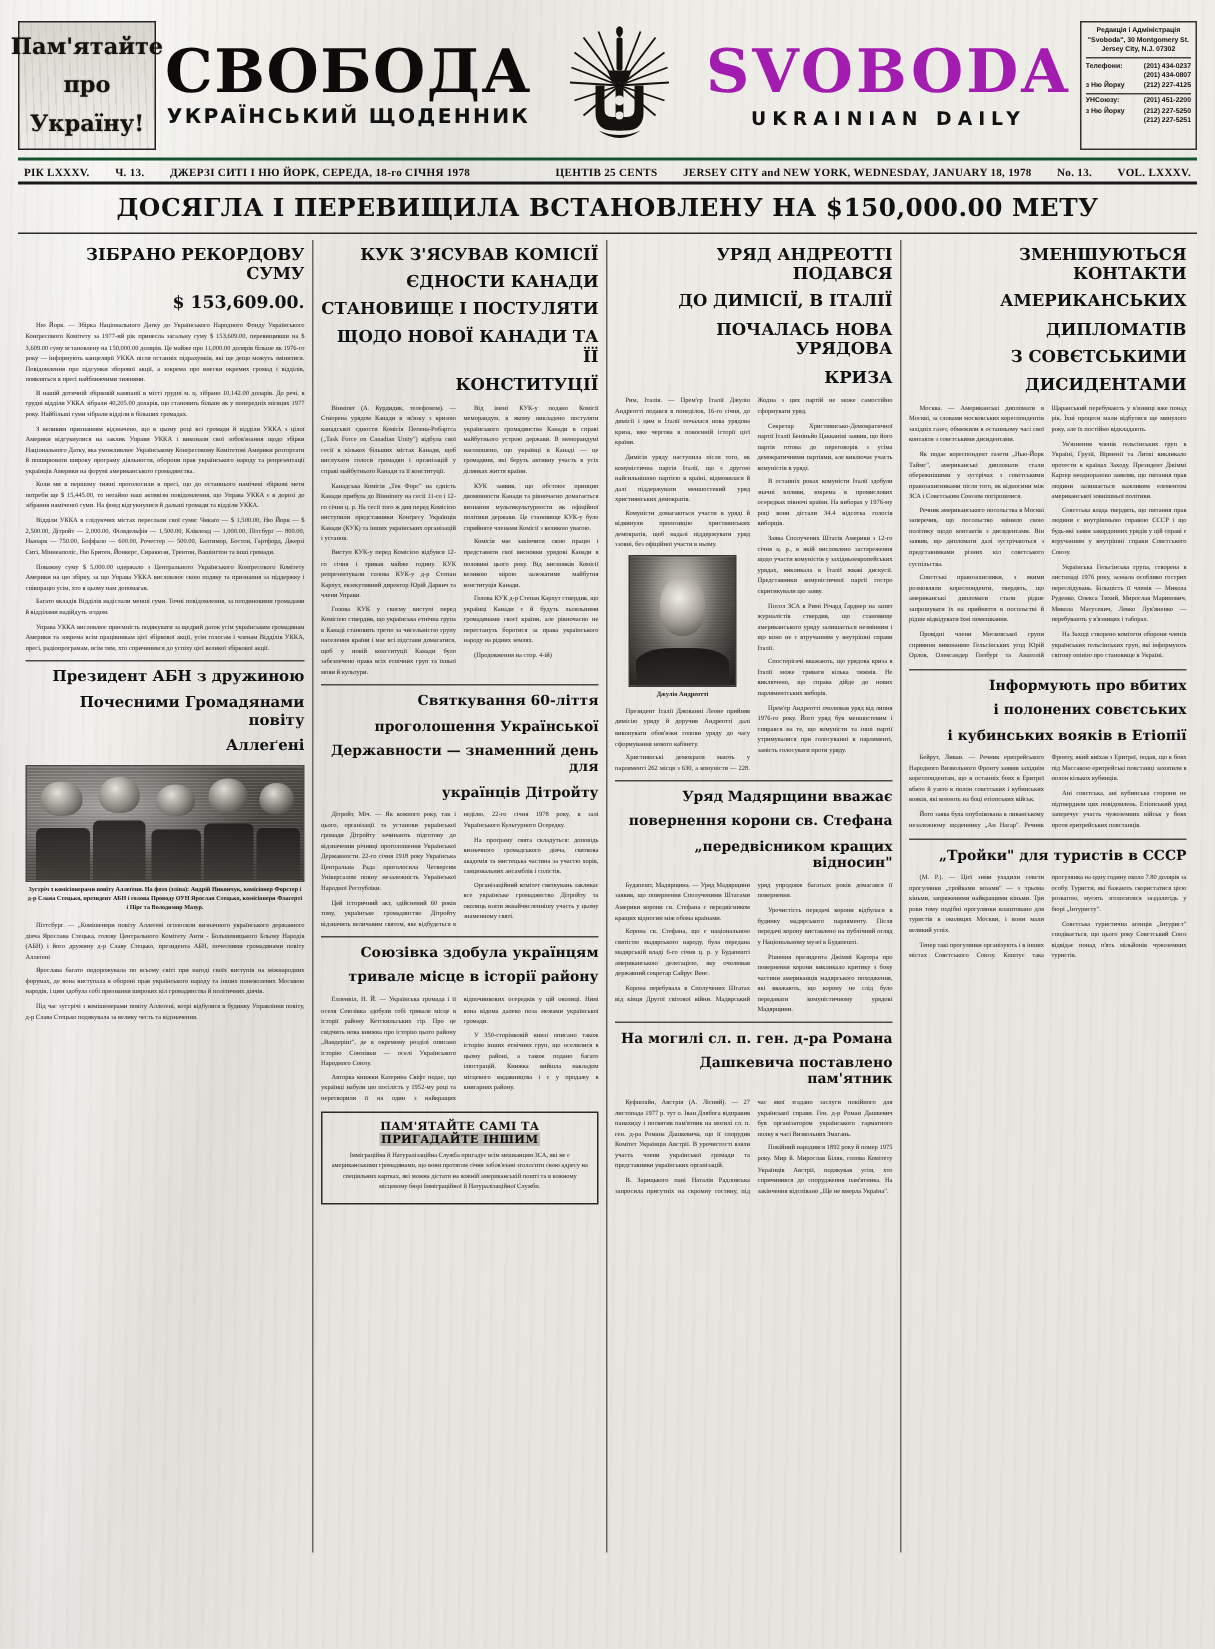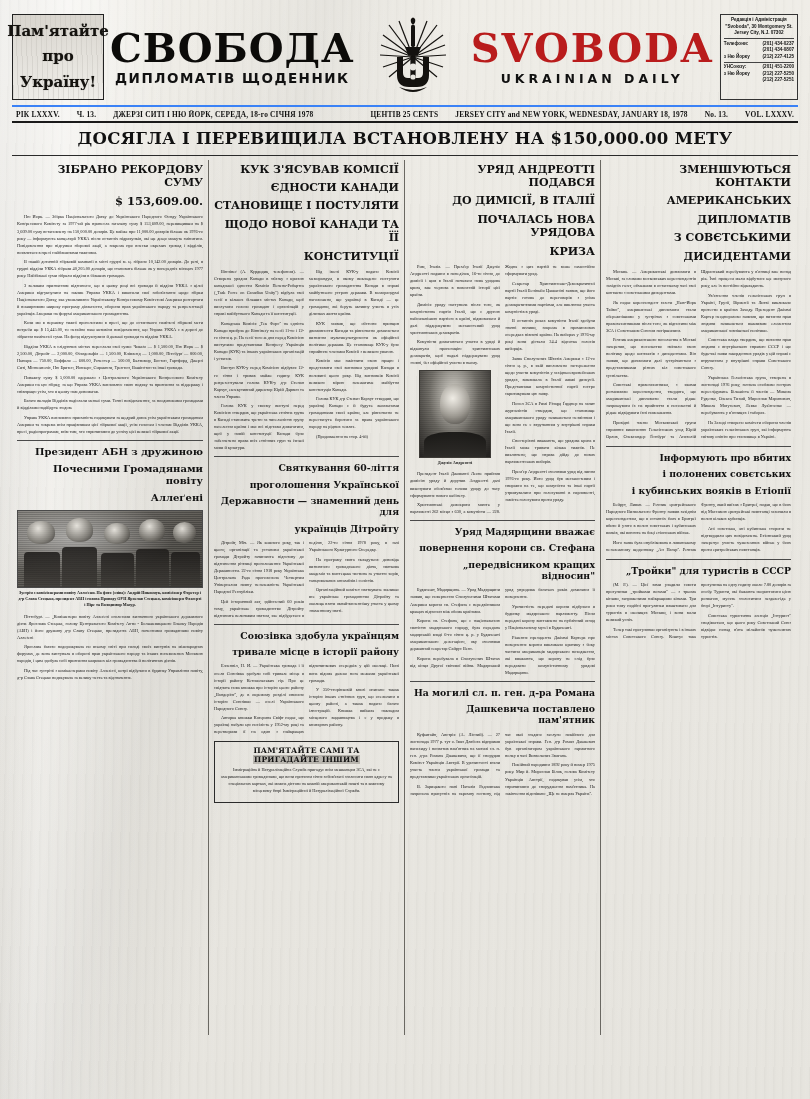--- a/index.html
+++ b/index.html
@@ -44,40 +44,40 @@
   }
   .title-zone { flex:1; display:flex; flex-direction:column; justify-content:center; align-items:center; position:relative; }
   .titles { display:flex; align-items:center; justify-content:center; width:100%; gap:20px; }
   .t-left, .t-right { flex:1; text-align:center; }
   .svoboda-cyr {
     font-family:"DejaVu Serif", serif; font-weight:bold;
     font-size:40px; letter-spacing:1px; line-height:0.95; color:#0c0b09;
   }
   .svoboda-lat {
     font-family:"DejaVu Serif", serif; font-weight:bold;
-    font-size:40px; letter-spacing:2px; line-height:0.95; color:#b91c1c;
+    font-size:40px; letter-spacing:2px; line-height:0.95; color:#a21caf;
   }
   .sub-cyr { font-family:"DejaVu Sans", sans-serif; font-weight:bold; font-size:13.5px; letter-spacing:1.5px; margin-top:3px; }
   .sub-lat { font-family:"DejaVu Sans", sans-serif; font-weight:bold; font-size:12.5px; letter-spacing:4px; margin-top:4px; }
   .emblem { width:76px; height:80px; position:relative; flex:0 0 76px; }
 
   .contact-box {
     width:100px; border:1px solid #333; padding:2px 3px;
     font-size:4.6px; line-height:1.42; font-family:"Liberation Sans", sans-serif;
     display:flex; flex-direction:column; justify-content:flex-start;
   }
   .contact-box .cb-head { text-align:center; font-weight:bold; }
   .cb-row { display:flex; justify-content:space-between; gap:2px; font-weight:bold; }
   .cb-row .lbl { white-space:nowrap; }
   .cb-row .num { white-space:nowrap; }
   .cb-rule { border-top:1px solid #444; margin:1.5px 0; }
 
   
   .dateline {
-    margin-top:5px; border-top:2px solid #3b82f6; border-bottom:2px solid #1a1a1a;
+    margin-top:5px; border-top:2px solid #14532d; border-bottom:2px solid #1a1a1a;
     padding:2.5px 4px; display:flex; align-items:center; justify-content:space-between;
     font-family:"Liberation Serif", serif; font-weight:bold; font-size:7.4px; letter-spacing:.2px;
   }
 
   
   .banner { text-align:center; padding:6px 0 5px 0; }
   .banner .b1 {
     font-family:"DejaVu Serif", serif; font-weight:bold; font-size:16.5px;
     letter-spacing:.3px; line-height:1.25;
   }
@@ -173,21 +173,21 @@
     <div class="remember-box">
       <span>Пам'ятайте</span>
       <span>про</span>
       <span>Україну!</span>
     </div>
 
     <div class="title-zone">
       <div class="titles">
         <div class="t-left">
           <div class="svoboda-cyr">СВОБОДА</div>
-          <div class="sub-cyr">ДИПЛОМАТІВ ЩОДЕННИК</div>
+          <div class="sub-cyr">УКРАЇНСЬКИЙ ЩОДЕННИК</div>
         </div>
 
         <div class="emblem">
           <svg viewBox="0 0 76 80" width="76" height="80" aria-hidden="true">
             <g fill="#14120f">
 
               <g stroke="#14120f" stroke-width="1.2">
                 <line x1="38" y1="40" x2="8" y2="18"></line>
                   <line x1="38" y1="40" x2="6" y2="28"></line>
                 <line x1="38" y1="40" x2="5" y2="38"></line>

